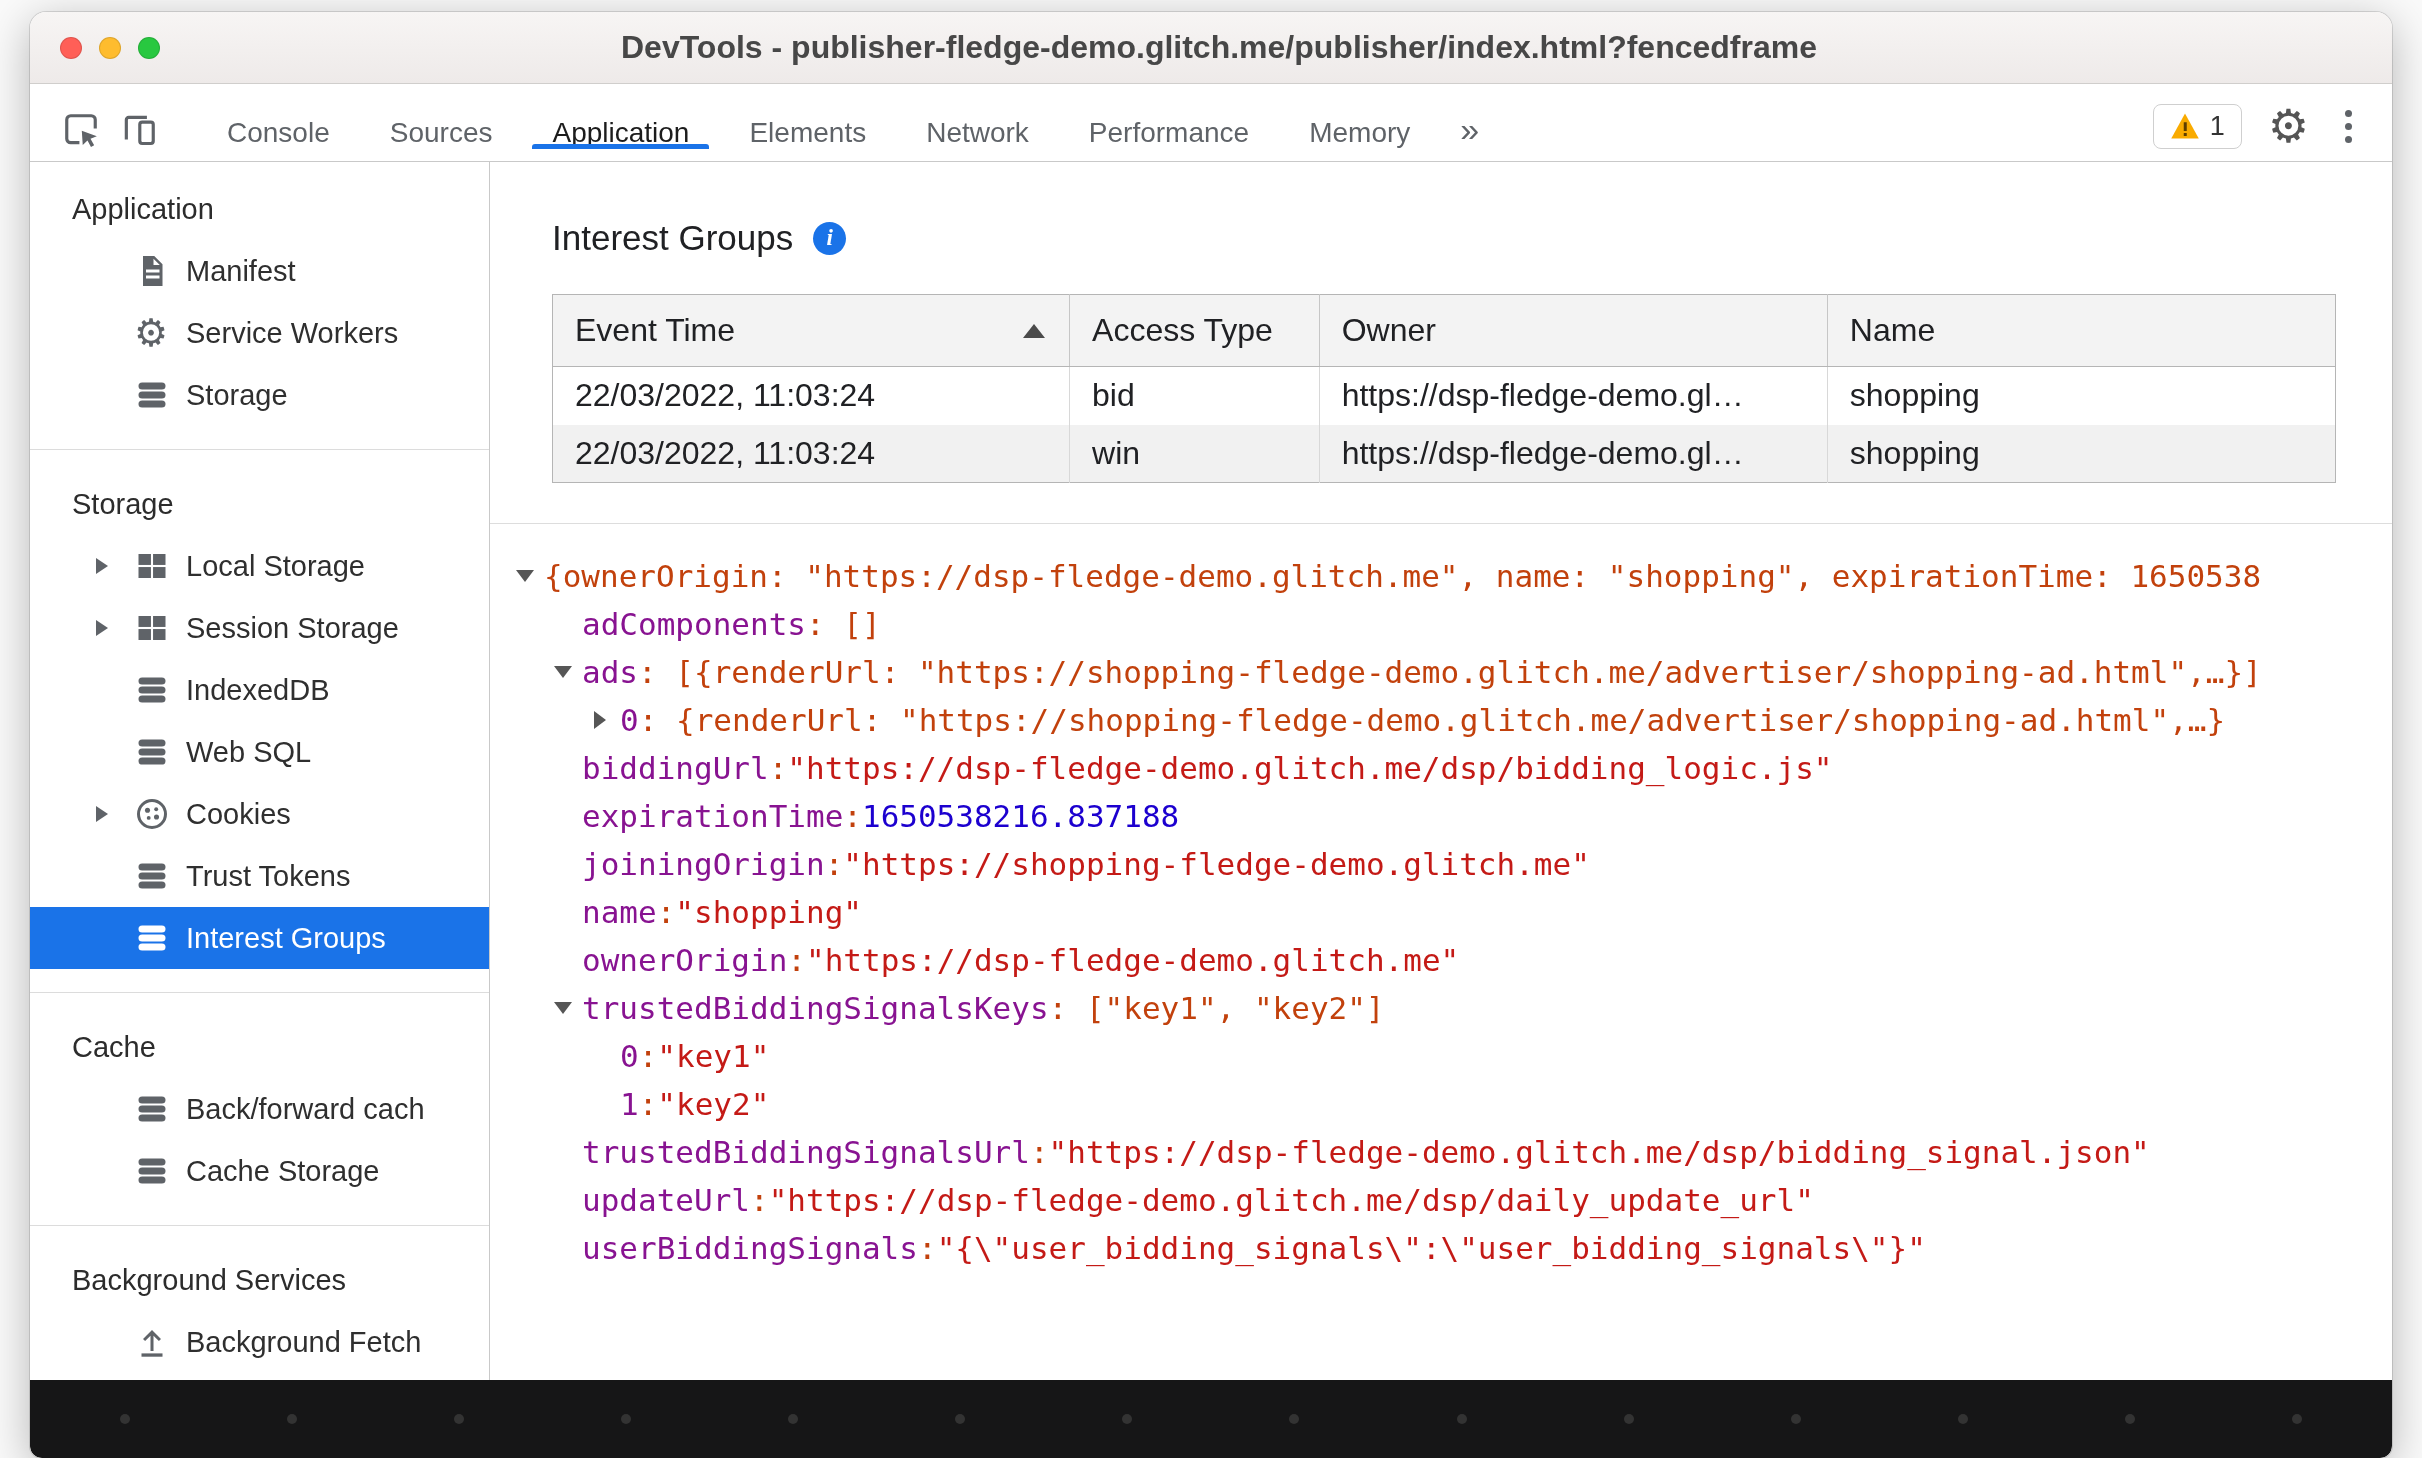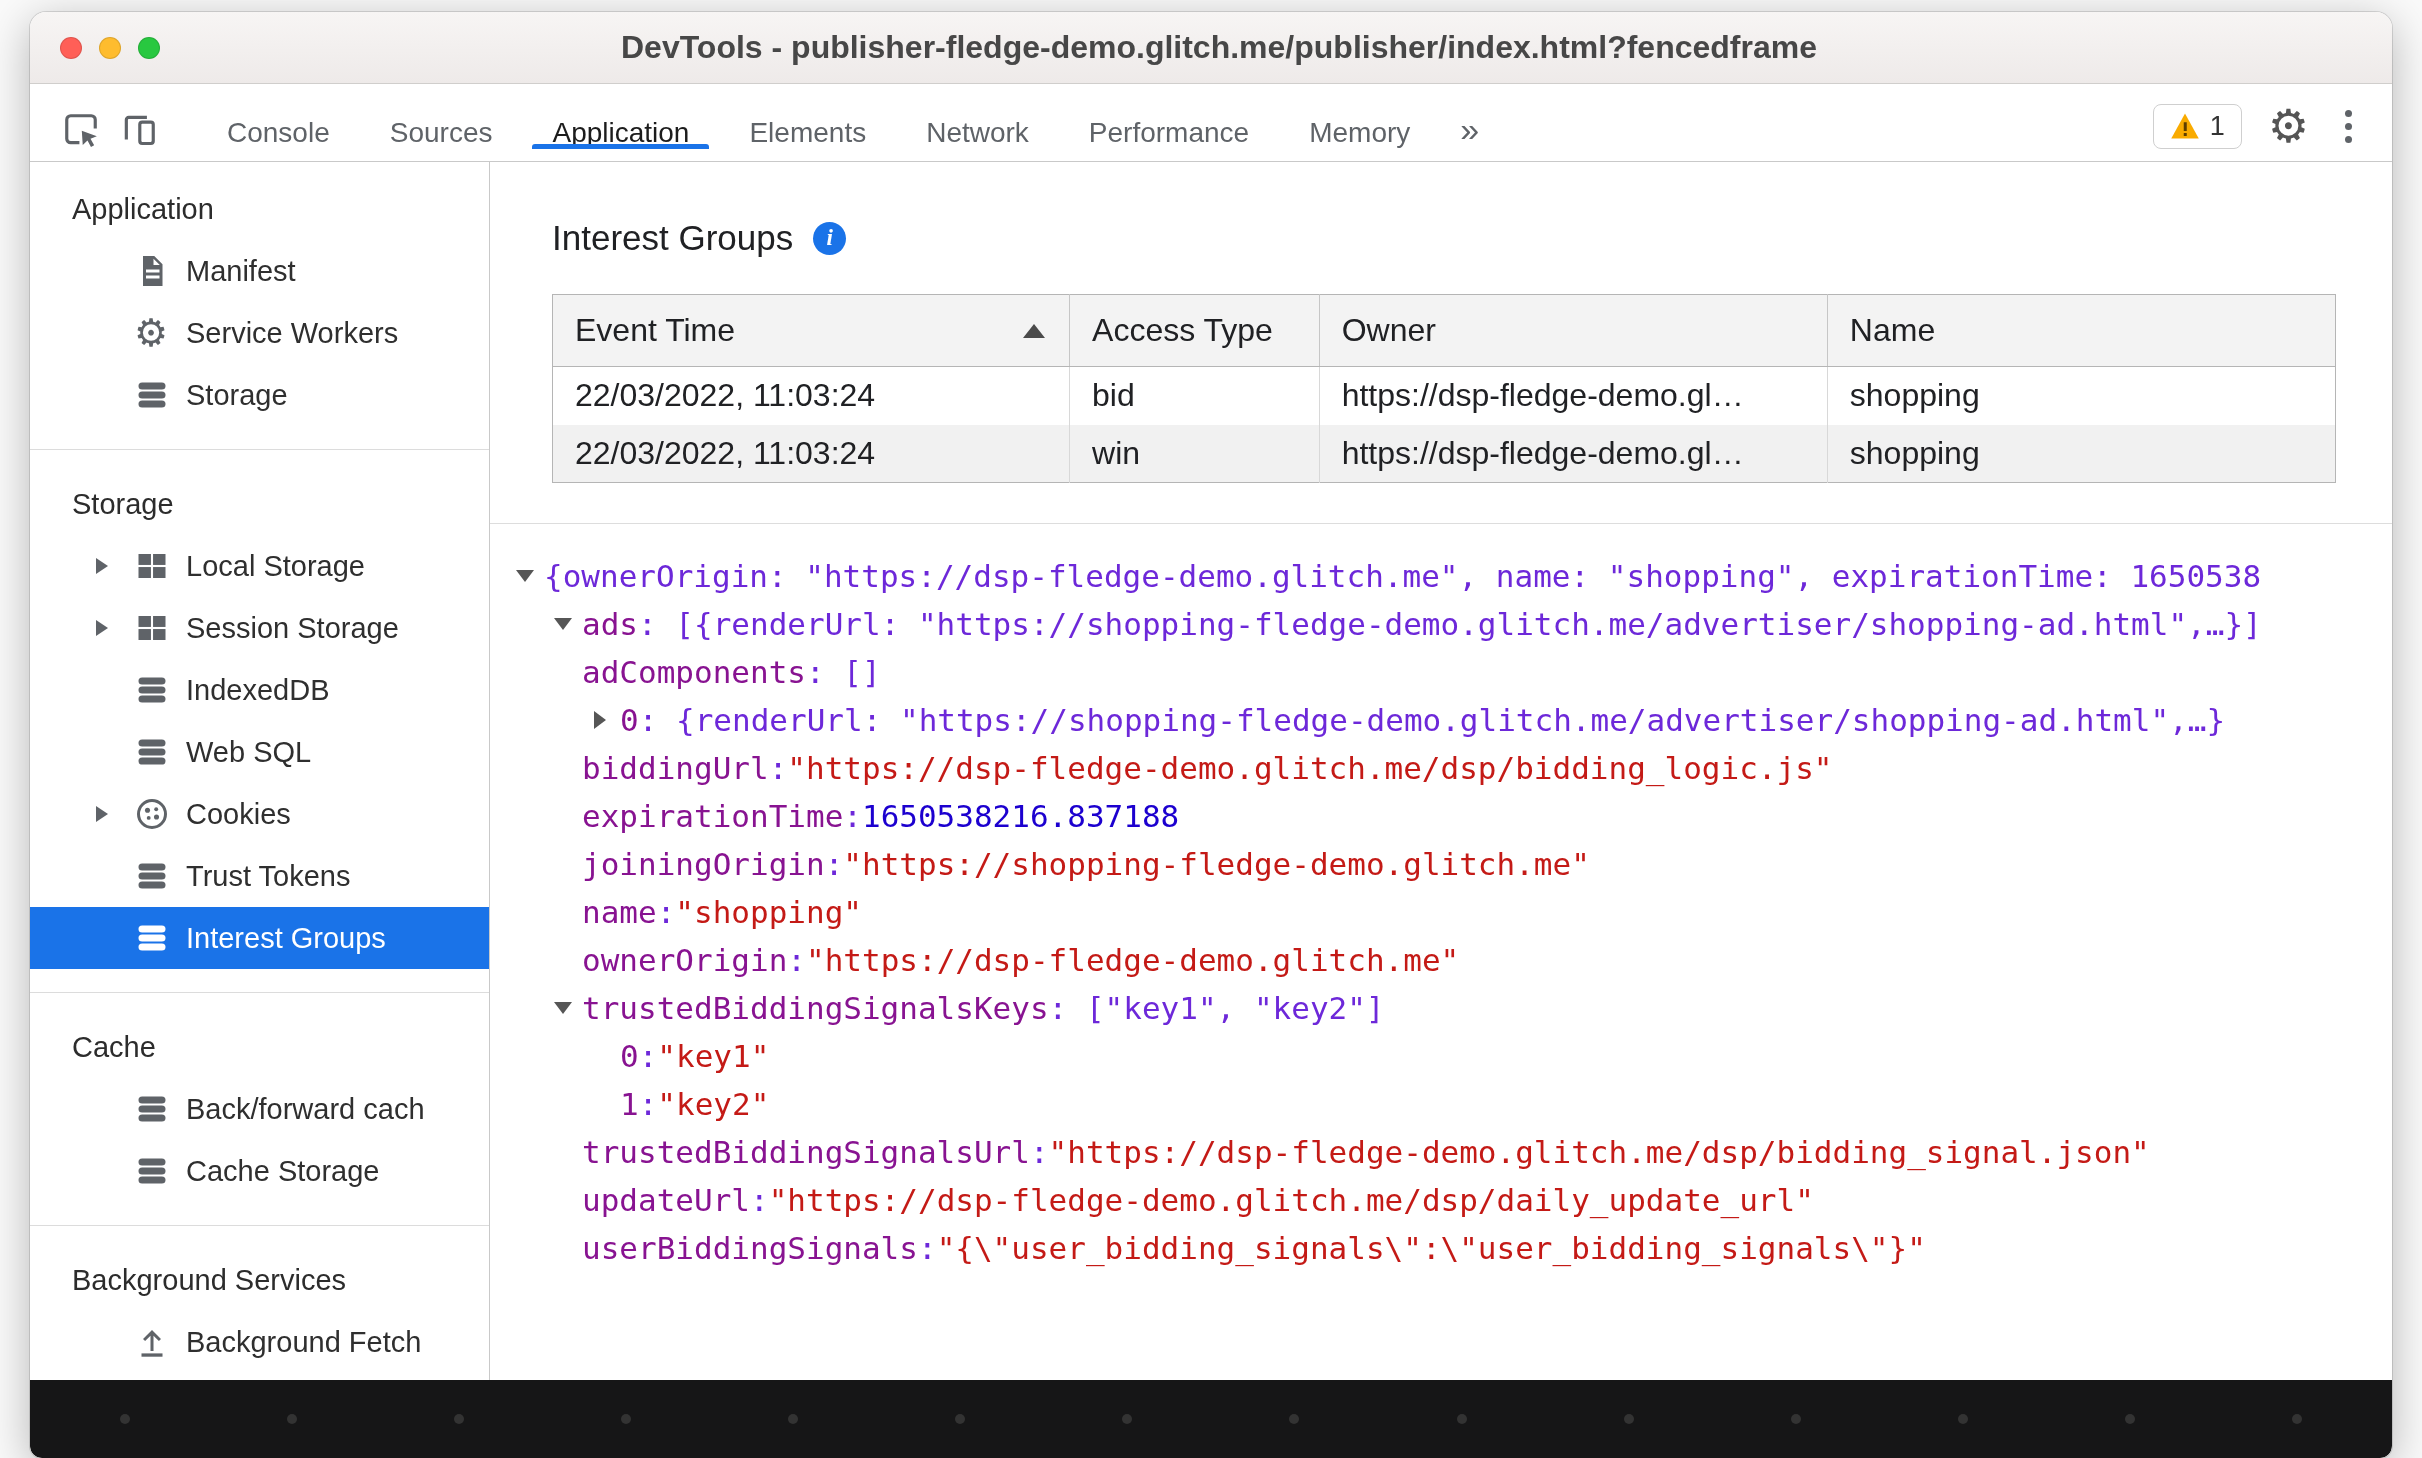--- a/index.html
+++ b/index.html
@@ -85,21 +85,21 @@
           font-family:"DejaVu Sans Mono", monospace; font-size:31px; }
   .tl { height:48px; display:flex; align-items:center; white-space:nowrap; }
   .tl-gutter { width:30px; flex:0 0 30px; display:flex; align-items:center; }
   .arr-d { width:0; height:0; border-left:9px solid transparent; border-right:9px solid transparent;
            border-top:12px solid #565656; margin-left:2px; }
   .arr-r { width:0; height:0; border-top:9px solid transparent; border-bottom:9px solid transparent;
            border-left:12px solid #565656; margin-left:4px; }
   .tk-key  { color:#881391; }
   .tk-str  { color:#c41a16; }
   .tk-num  { color:#1c00cf; }
-  .tk-plain{ color:#6d28d9; }
+  .tk-plain{ color:#c2410c; }
 
   
   .bottom-strip { flex:0 0 78px; background:#161617; border-radius:0 0 12px 12px;
                   display:flex; align-items:center; justify-content:space-between; padding:0 90px; }
   .bottom-strip i { width:10px; height:10px; border-radius:50%; background:#333; }
 </style>
 </head>
 <body>
 
 <div class="window">
@@ -361,30 +361,30 @@
       </table>
 
       <div class="tree" id="tree">
           <div class="tl" style="padding-left: 24px;">
             <span class="tl-gutter">
               <span class="arr-d"></span>
             </span>
             <span class="tk-plain">{ownerOrigin: "https://dsp-fledge-demo.glitch.me", name: "shopping", expirationTime: 1650538</span>
           </div>
           <div class="tl" style="padding-left: 62px;">
+            <span class="tl-gutter"></span>
+            <span class="tk-key">adComponents</span>
+            <span class="tk-plain">: []</span>
+          </div>
+          <div class="tl" style="padding-left: 62px;">
             <span class="tl-gutter">
               <span class="arr-d"></span>
             </span>
             <span class="tk-key">ads</span>
             <span class="tk-plain">: [{renderUrl: "https://shopping-fledge-demo.glitch.me/advertiser/shopping-ad.html",…}]</span>
-          </div>
-          <div class="tl" style="padding-left: 62px;">
-            <span class="tl-gutter"></span>
-            <span class="tk-key">adComponents</span>
-            <span class="tk-plain">: []</span>
           </div>
           <div class="tl" style="padding-left: 100px;">
             <span class="tl-gutter">
               <span class="arr-r"></span>
             </span>
             <span class="tk-key">0</span>
             <span class="tk-plain">: {renderUrl: "https://shopping-fledge-demo.glitch.me/advertiser/shopping-ad.html",…}</span>
           </div>
           <div class="tl" style="padding-left: 62px;">
             <span class="tl-gutter"></span>

